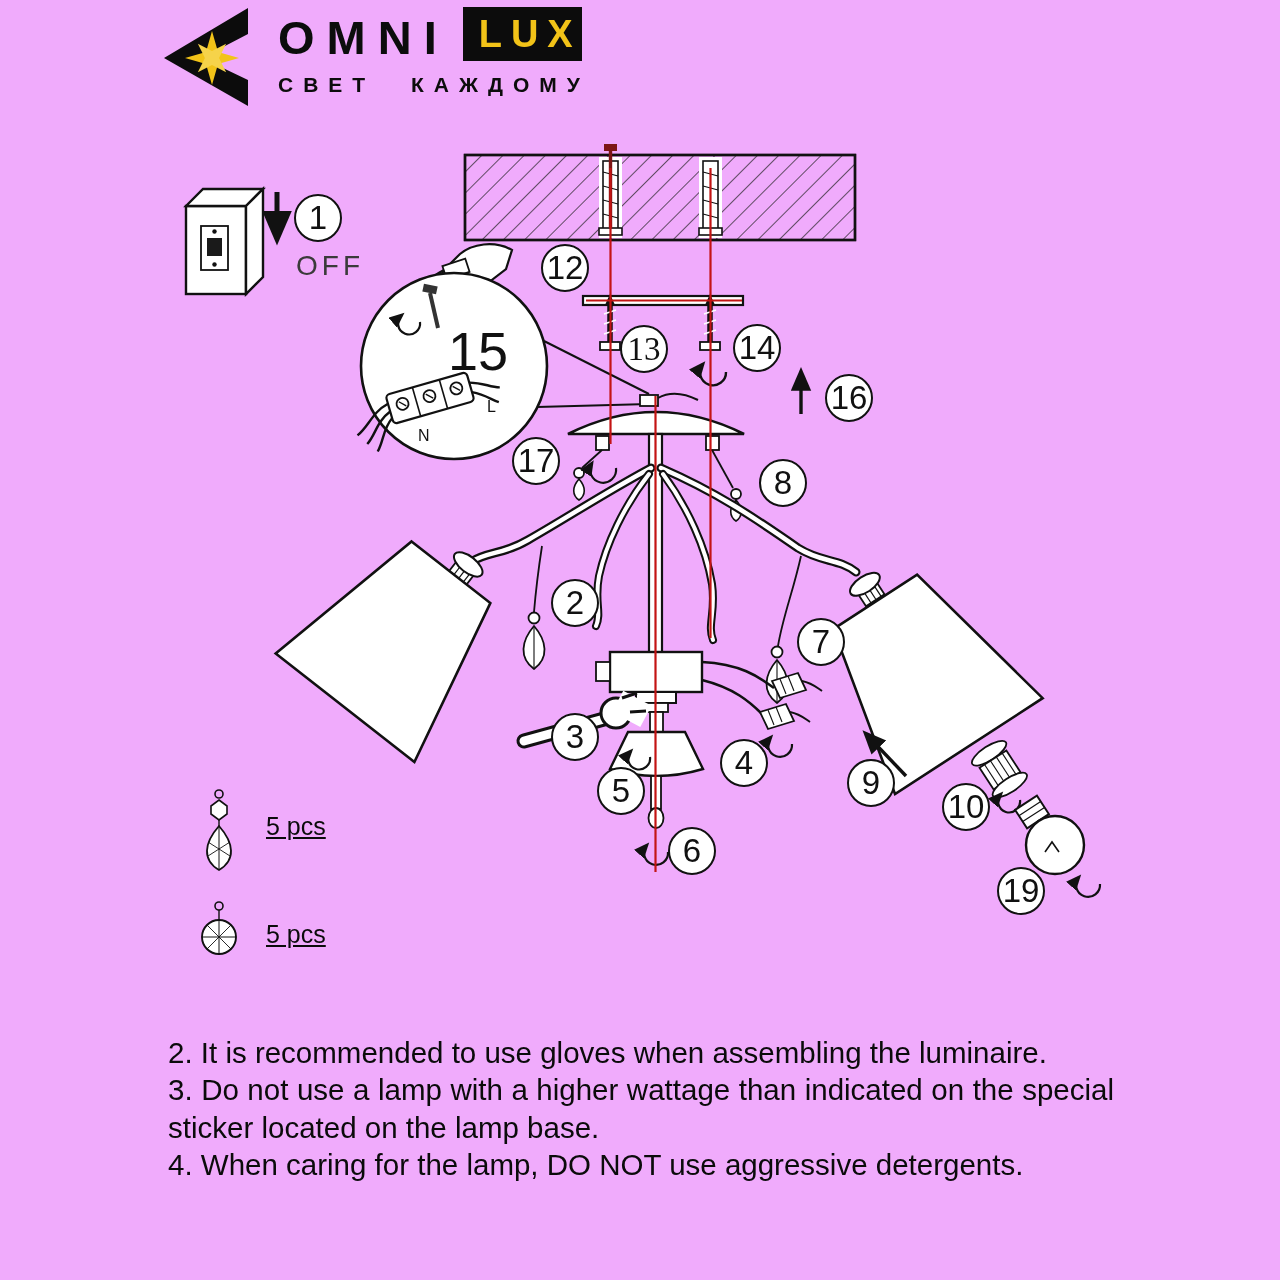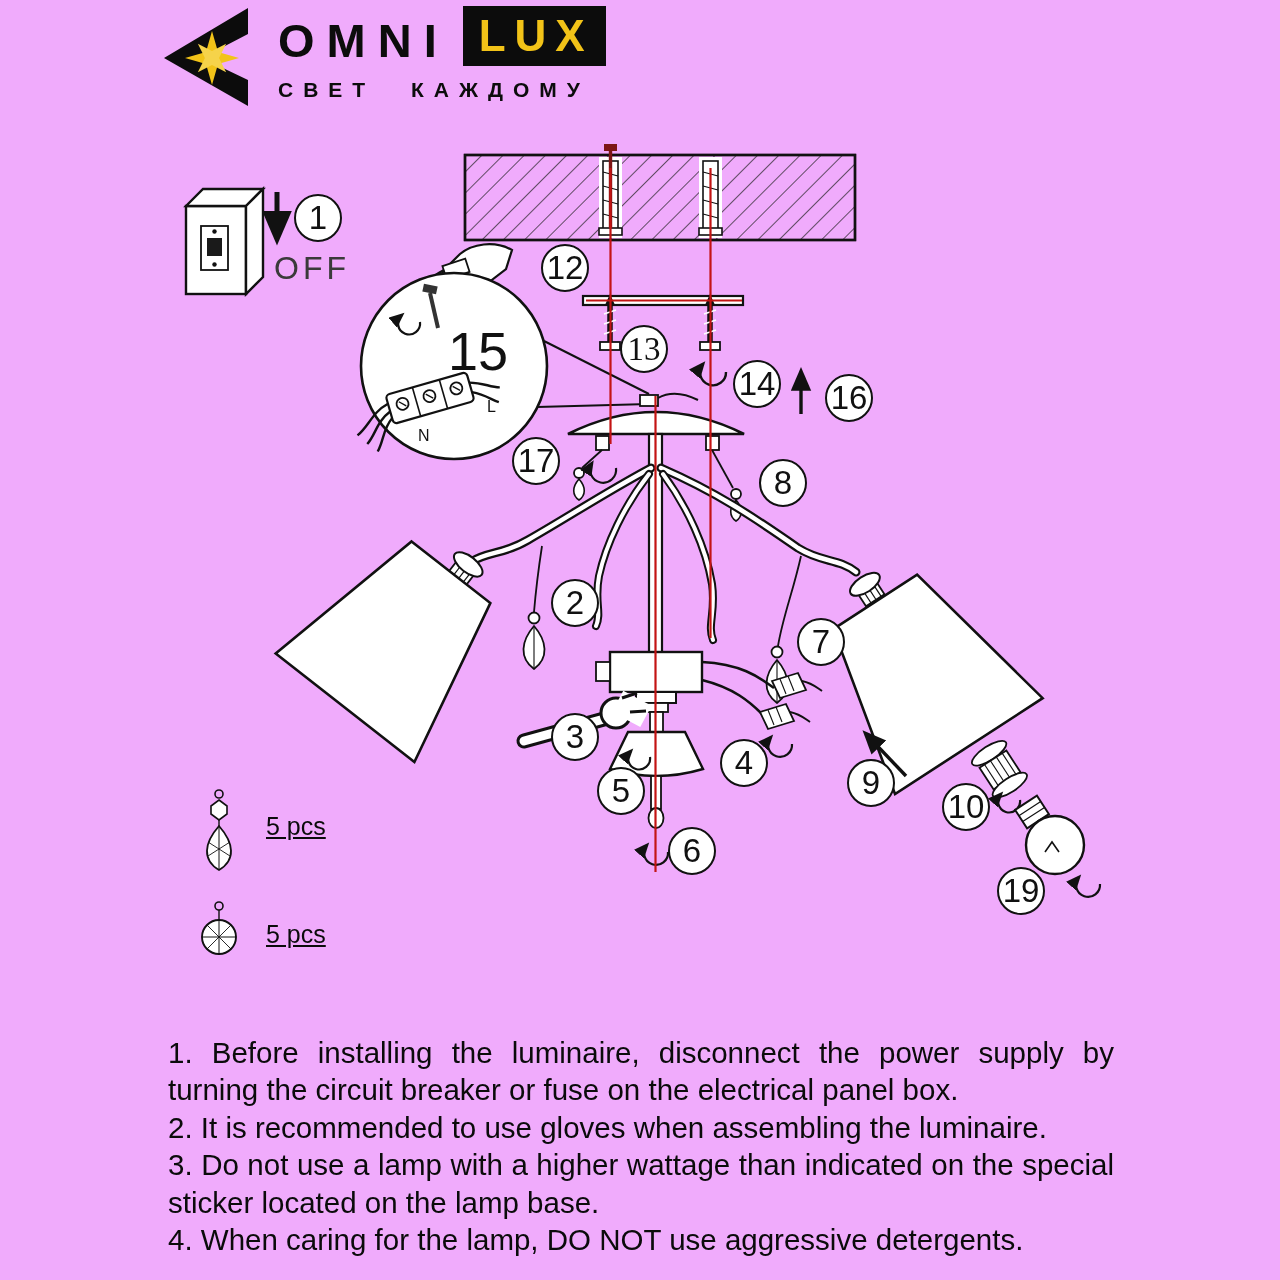--- a/index.html
+++ b/index.html
@@ -5,34 +5,34 @@
   html,body{margin:0;padding:0;background:#fff;}
   .page{position:relative;width:1280px;height:1280px;background:#f0abfc;overflow:hidden;
         font-family:"Liberation Sans",sans-serif;color:#0b0b0b;}
 
   
   .logo{position:absolute;left:150px;top:6px;display:flex;gap:20px;align-items:flex-start;}
   .logo-icon svg{display:block;}
   .logo-text{display:flex;flex-direction:column;}
   .logo-row{display:flex;align-items:center;gap:14px;}
   .brand-first{font-weight:bold;font-size:47px;letter-spacing:12px;color:#0c0c0c;line-height:1;padding-top:8px;}
-  .brand-box{background:#0c0c0c;color:#f2c318;font-weight:bold;font-size:44px;letter-spacing:9px;
-             padding:8px 12px 8px 16px;line-height:1;}
+  .brand-box{background:#0c0c0c;color:#f2c318;font-weight:bold;font-size:38px;letter-spacing:9px;
+             padding:8px 0 8px 16px;line-height:1;}
   .tagline{font-weight:bold;font-size:21px;letter-spacing:10px;word-spacing:20px;color:#0c0c0c;margin-top:12px;}
   .model{position:absolute;left:616px;top:16px;font-weight:bold;font-size:50px;letter-spacing:2px;color:#000;}
 
   
   .diagram{position:absolute;left:0;top:0;width:1280px;height:1280px;}
   .diagram-svg{position:absolute;left:0;top:0;}
   .diagram-svg text{font-family:"Liberation Sans",sans-serif;fill:#111;}
   .callout{position:absolute;width:48px;height:48px;border:2.5px solid #111;border-radius:50%;
            background:#fff;display:flex;align-items:center;justify-content:center;
            font-size:33px;color:#111;box-sizing:border-box;}
   .callout.big{border:none;background:transparent;width:auto;height:auto;font-size:54px;}
-  .off-label{position:absolute;left:274px;top:250px;font-size:32px;letter-spacing:4px;color:#3a3a3a;}
+  .off-label{position:absolute;left:296px;top:250px;font-size:28px;letter-spacing:4px;color:#3a3a3a;}
   .qty-label{position:absolute;font-size:25px;color:#0b0b0b;text-decoration:underline;}
 
   
   .instructions{position:absolute;left:168px;top:1034px;width:946px;font-size:29.5px;
                 line-height:1.27;text-align:justify;color:#0b0b0b;}
   .instructions p{margin:0;}
 </style>
 </head>
 <body>
 
@@ -321,26 +321,25 @@
     <div class="callout" style="left:720px;top:739px;">4</div>
     <div class="callout" style="left:597px;top:767px;">5</div>
     <div class="callout" style="left:668px;top:827px;">6</div>
     <div class="callout" style="left:797px;top:618px;">7</div>
     <div class="callout" style="left:759px;top:459px;">8</div>
     <div class="callout" style="left:847px;top:759px;">9</div>
     <div class="callout" style="left:942px;top:783px;">10</div>
     <div class="callout" style="left:997px;top:867px;">19</div>
     <div class="callout" style="left:541px;top:244px;">12</div>
     <div class="callout" style="left:620px;top:325px;font-family:Liberation Serif, serif;">13</div>
-    <div class="callout" style="left:733px;top:360px;">14</div>
+    <div class="callout" style="left:733px;top:324px;">14</div>
     <div class="callout big" style="left:448px;top:320px;">15</div>
     <div class="callout" style="left:825px;top:374px;">16</div>
     <div class="callout" style="left:512px;top:437px;">17</div>
   </div>
 
   <div class="instructions">
-    <p>1. Before installing the luminaire, disconnect the power supply by turning the circuit breaker or fuse on the electrical panel box.</p>
     <p>2. It is recommended to use gloves when assembling the luminaire.</p>
     <p>3. Do not use a lamp with a higher wattage than indicated on the special sticker located on the lamp base.</p>
     <p>4. When caring for the lamp, DO NOT use aggressive detergents.</p>
   </div>
 
 </div>
 
 </body></html>

